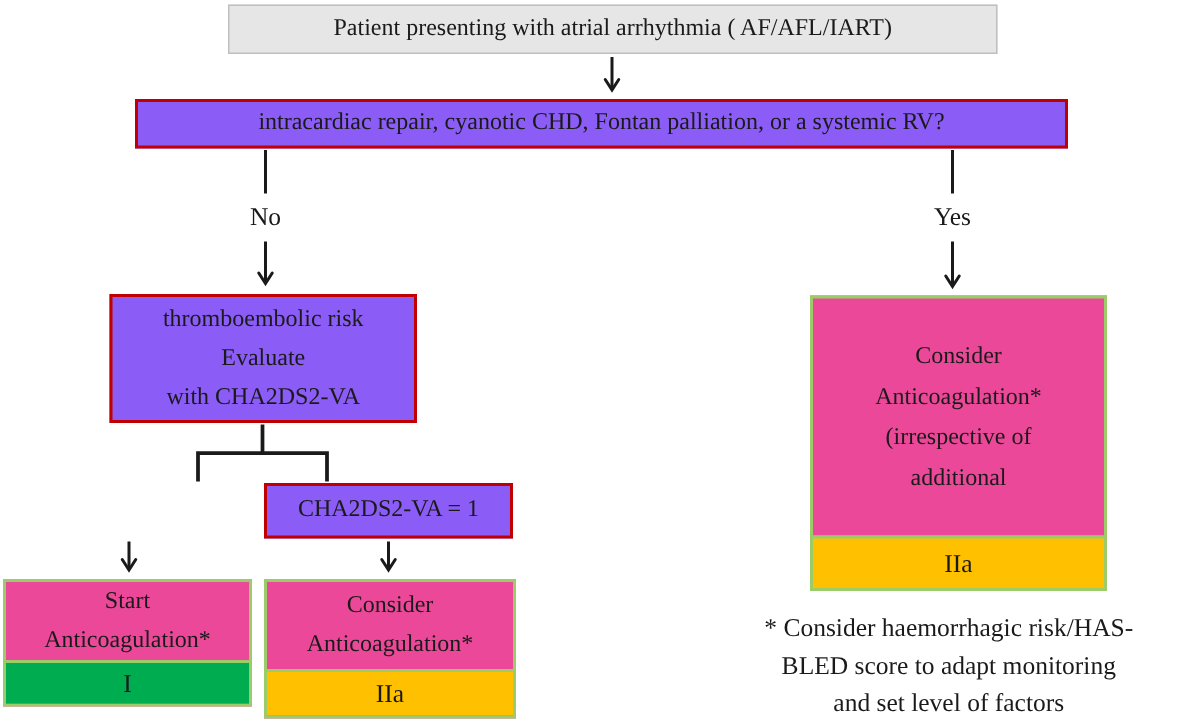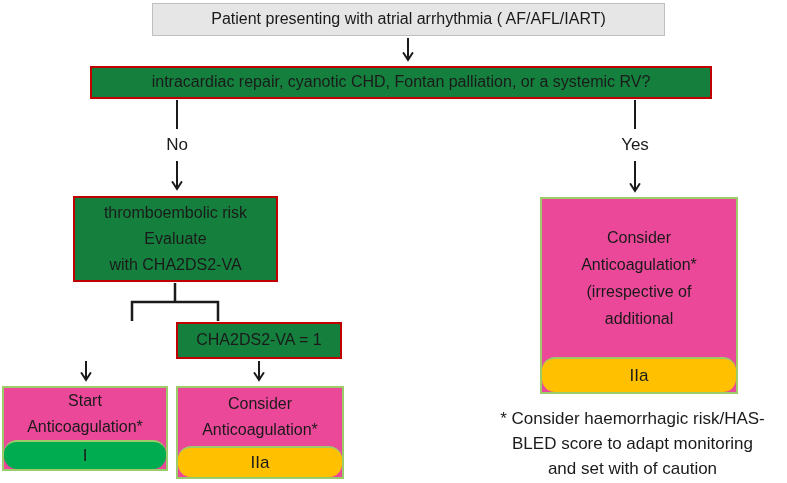--- a/index.html
+++ b/index.html
@@ -1,34 +1,34 @@
 <!DOCTYPE html>
 <html><head>
 <meta charset="utf-8">
 <style>
   html,body{margin:0;padding:0;background:#ffffff;}
   .canvas{
     position:relative;
     width:787px;height:483px;
     background:#ffffff;
-    font-family:Liberation Sans, sans-serif;
+    font-family:Liberation Serif, serif;
     color:#1a1a1a;
     overflow:hidden;
   }
   .connectors{position:absolute;left:0;top:0;width:787px;height:483px;pointer-events:none;}
   .box{
     position:absolute;
     display:flex;align-items:center;justify-content:center;
     text-align:center;
     box-sizing:border-box;
     font-size:16px;
     line-height:1.3;
   }
   .grey-fill{background:#e7e6e6;border:1px solid #bfbfbf;}
-  .red-border{background:#15803d;border:2px solid #c00000;}
+  .red-border{background:#8b5cf6;border:2px solid #c00000;}
   .top-box{left:152px;top:3px;width:513px;height:33px;}
   .question-box{left:90px;top:66px;width:622px;height:33px;}
   .evaluate-box{left:73px;top:196px;width:205px;height:86px;line-height:26px;}
   .crit-left{left:3px;top:322px;width:167px;height:37px;}
   .crit-right{left:176px;top:322px;width:166px;height:37px;}
   .card{
     position:absolute;
     display:flex;flex-direction:column;
     box-sizing:border-box;
     border:2px solid #9ccb6a;
@@ -37,21 +37,20 @@
   }
   .card .card-body{
     flex:1;display:flex;flex-direction:column;align-items:center;justify-content:center;
     font-size:16px;line-height:26px;
   }
   .card .card-bar{
     display:flex;align-items:center;justify-content:center;
     font-size:17px;
     border-top:2px solid #9ccb6a;
     box-sizing:border-box;
-    border-radius:13px;
   }
   .bar-green{background:#00ac50;}
   .bar-amber{background:#ffc000;}
   .card-start{left:2px;top:386px;width:166px;height:85px;}
   .card-consider{left:176px;top:386px;width:168px;height:93px;}
   .card-yes{left:540px;top:197px;width:198px;height:197px;}
   .card-start .card-bar,.card-consider .card-bar{height:31px;}
   .card-yes .card-body{font-size:16px;line-height:27px;}
   .card-yes .card-bar{height:35px;}
   .branch-label{
@@ -141,16 +140,16 @@
       <span>Anticoagulation*</span>
       <span>(irrespective of</span>
       <span>additional</span>
     </div>
     <div class="card-bar bar-amber">IIa</div>
   </div>
 
   <div class="footnote line-block">
     <span>* Consider haemorrhagic risk/HAS-</span>
     <span>BLED score to adapt monitoring</span>
-    <span>and set with of caution</span>
+    <span>and set level of factors</span>
   </div>
 
 </div>
 
 </body></html>

